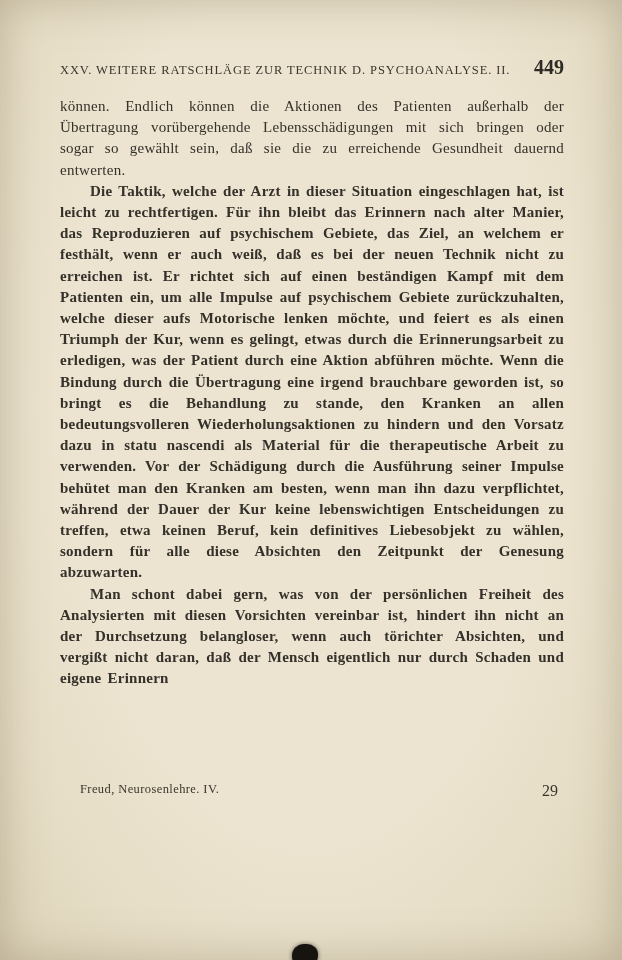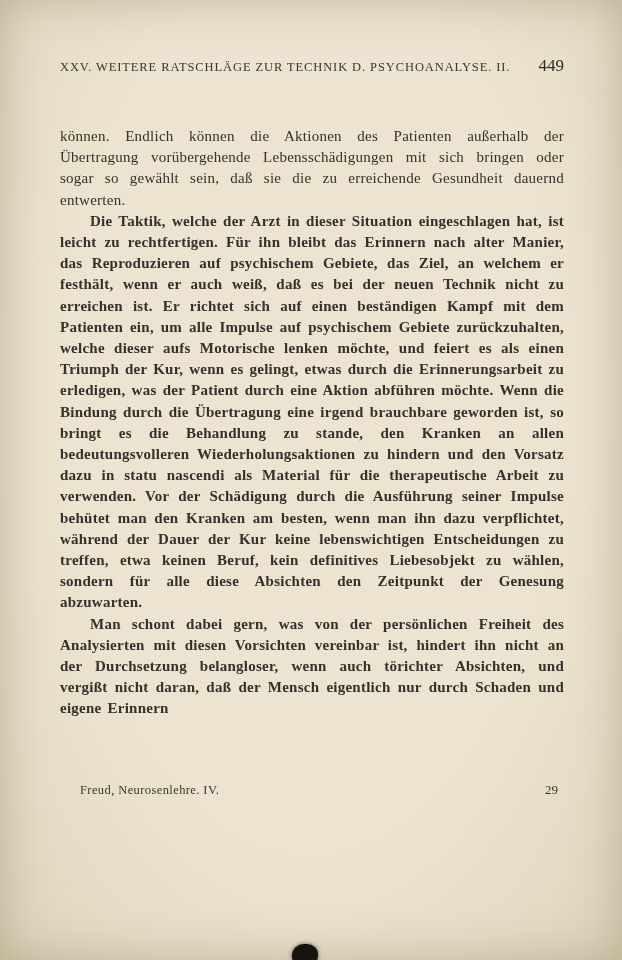--- a/index.html
+++ b/index.html
@@ -32,62 +32,61 @@
     align-items: baseline;
     text-align: center;
   }
   .header-title {
     font-size: 12.5px;
     letter-spacing: 0.9px;
     white-space: nowrap;
     color: #3a362e;
   }
   .header-pagenum {
-    font-size: 17px;
-    font-weight: normal;
+    font-size: 20px;
+    font-weight: bold;
     color: #2e2b25;
   }
   .body-text {
     position: absolute;
     top: 96px;
     left: 60px;
     right: 58px;
     font-size: 15px;
     line-height: 21.2px;
     text-align: justify;
     letter-spacing: 0.25px;
     word-spacing: 2px;
     color: #34302a;
-    margin-top: 30px;
   }
   .body-text p {
     margin: 0;
   }
   .body-text p.indent {
     text-indent: 30px;
     font-weight: bold;
   }
   .footer {
     position: absolute;
     top: 782px;
     left: 60px;
     right: 58px;
     display: flex;
     justify-content: space-between;
-    align-items: center;
+    align-items: flex-start;
     font-size: 12.5px;
     color: #3a362e;
   }
   .footer-signature {
     padding-left: 20px;
     letter-spacing: 0.4px;
   }
   .footer-pagenum {
     padding-right: 6px;
-    font-size: 13px;
+    font-size: 16px;
   }
   .ink-blot {
     position: absolute;
     left: 292px;
     bottom: -8px;
     width: 26px;
     height: 24px;
     background: #17140f;
     border-radius: 50% 45% 55% 50%;
     box-shadow: 0 0 4px rgba(23,20,15,0.6);

